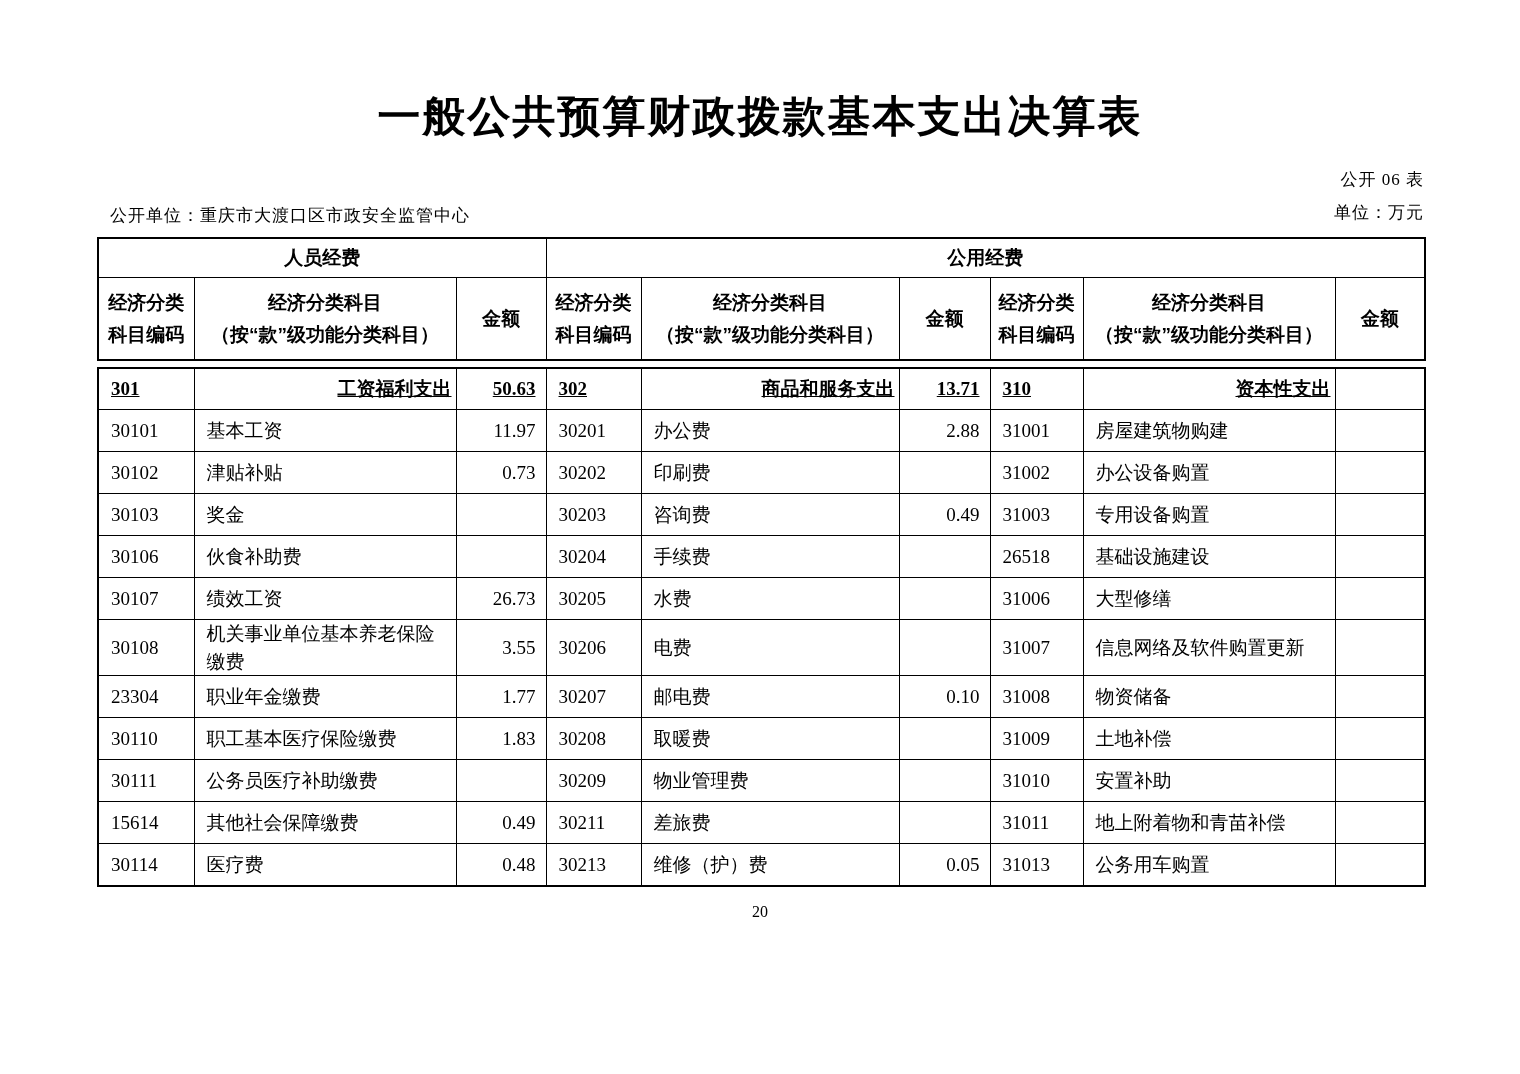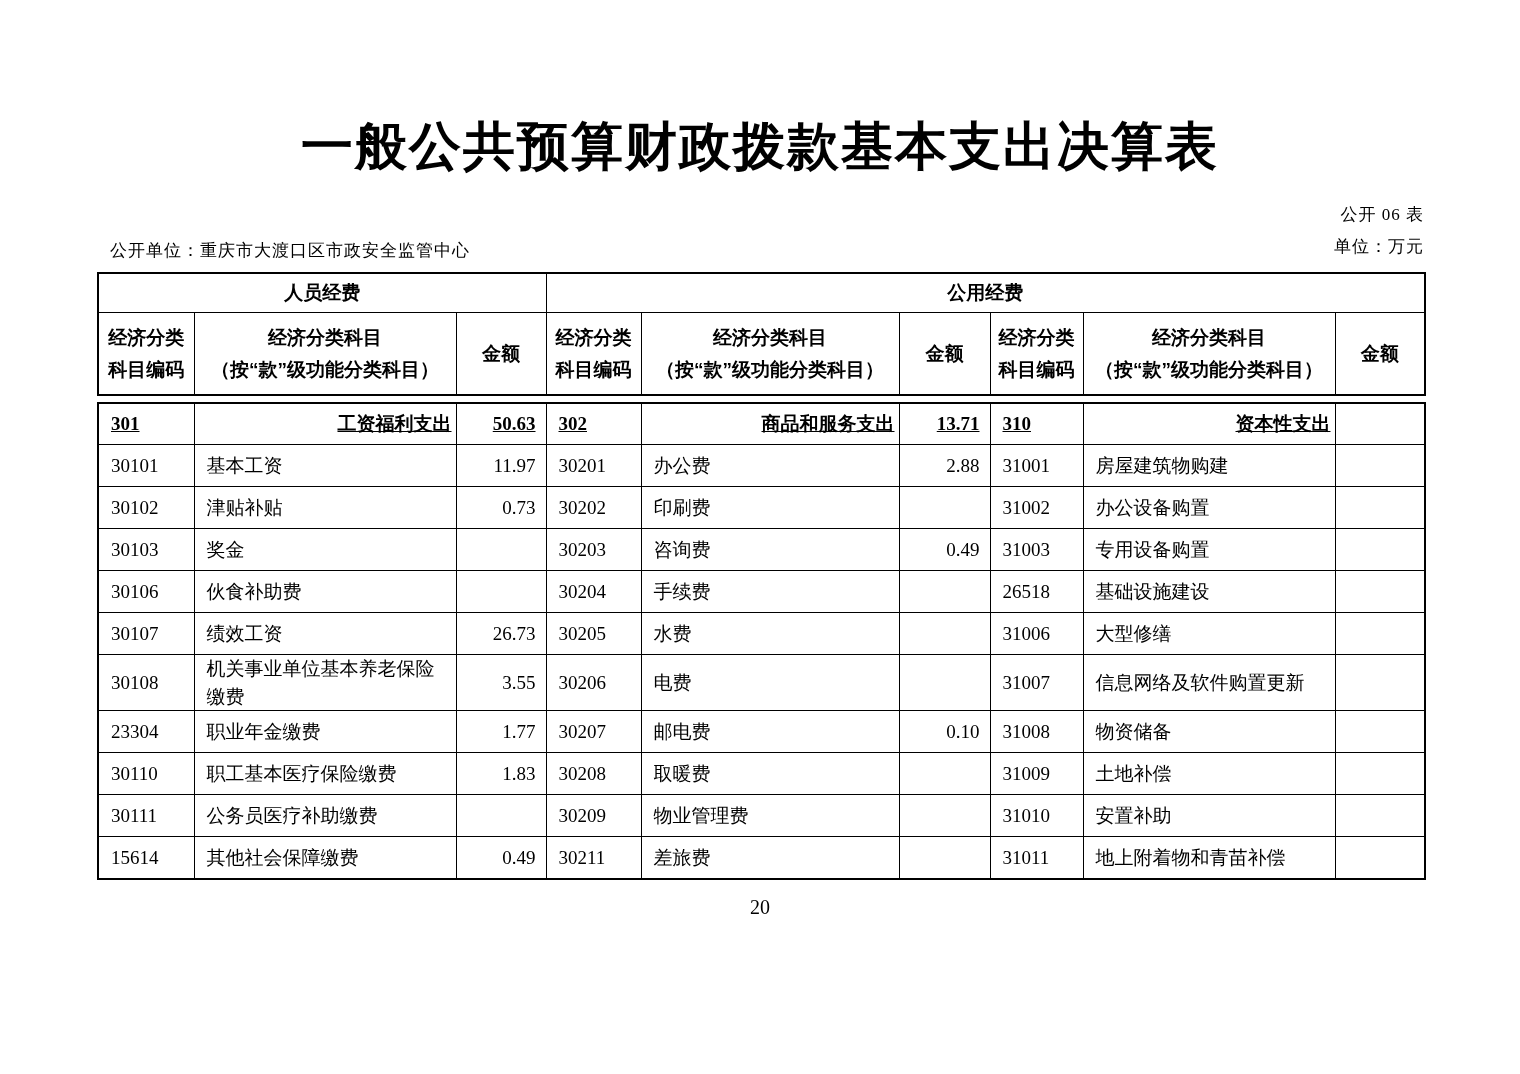--- a/index.html
+++ b/index.html
@@ -7,25 +7,25 @@
   .page {
     position: relative;
     width: 1520px;
     height: 1074px;
     background: #ffffff;
     color: #000;
     font-family: "Liberation Serif", "DejaVu Serif", serif;
     overflow: hidden;
   }
   .doc-title {
-    padding-top: 118px;
+    padding-top: 93px;
     text-align: center;
     font-family: "Liberation Sans", "DejaVu Sans", sans-serif;
     font-weight: bold;
-    font-size: 52px;
+    font-size: 43px;
     line-height: 1.1;
     letter-spacing: 2px;
   }
   .meta {
     display: flex;
     justify-content: space-between;
     align-items: flex-end;
     margin: 24px 96px 8px 110px;
     font-size: 17px;
     letter-spacing: 1px;
@@ -57,21 +57,21 @@
   .colhead-row td { height: 82px; }
   .body-table tr { height: 42px; }
   td.code { text-align: left; padding-left: 12px; }
   td.name { text-align: left; padding-left: 12px; padding-right: 4px; line-height: 1.45; }
   td.amt  { text-align: right; padding-right: 10px; }
   tr.total-row td { font-weight: bold; text-decoration: underline; }
   tr.total-row td.name { padding-left: 11px; text-align: right; }
   .page-number {
     margin-top: 16px;
     text-align: center;
-    font-size: 20px;
+    font-size: 16px;
   }
 </style>
 </head>
 <body>
 
 <div class="page">
 
   <div class="doc-title">一般公共预算财政拨款基本支出决算表</div>
 
   <div class="meta">
@@ -248,19 +248,30 @@
         <td class="code">15614</td>
         <td class="name">其他社会保障缴费</td>
         <td class="amt">0.49</td>
         <td class="code">30211</td>
         <td class="name">差旅费</td>
         <td class="amt"></td>
         <td class="code">31011</td>
         <td class="name">地上附着物和青苗补偿</td>
         <td class="amt"></td>
       </tr>
+      <tr>
+        <td class="code">30114</td>
+        <td class="name">医疗费</td>
+        <td class="amt">0.48</td>
+        <td class="code">30213</td>
+        <td class="name">维修（护）费</td>
+        <td class="amt">0.05</td>
+        <td class="code">31013</td>
+        <td class="name">公务用车购置</td>
+        <td class="amt"></td>
+      </tr>
     </tbody>
       </table>
   </div>
 
   <div class="page-number">20</div>
 
 </div>
 
 </body></html>

